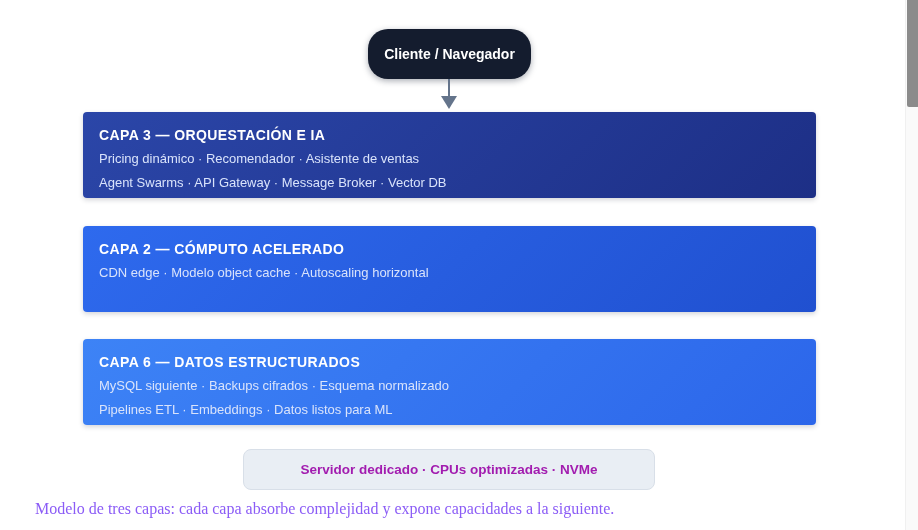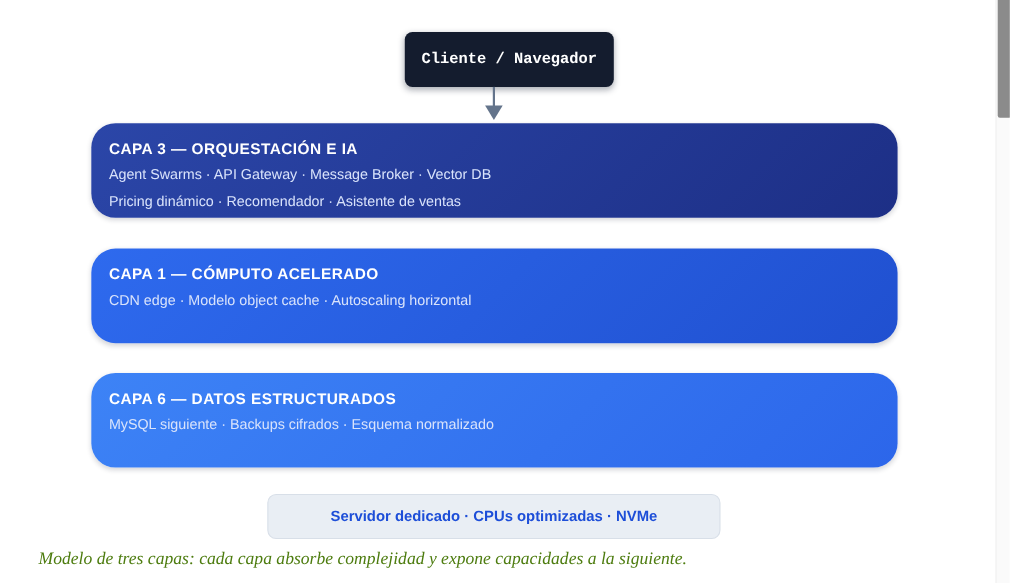--- a/index.html
+++ b/index.html
@@ -2,62 +2,61 @@
 <html><head>
 <meta charset="utf-8">
 <style>
   html, body { margin:0; padding:0; }
   body {
     width:918px; height:530px; background:#ffffff;
     font-family:"Liberation Sans", sans-serif;
     position:relative; overflow:hidden;
   }
   .client-box {
-    position:absolute; left:368px; top:29px; width:190px; height:50px;
-    background:#141c2e; border-radius:7px;
+    position:absolute; left:368px; top:29px; width:163px; height:50px;
+    background:#141c2e; border-radius:20px;
     display:flex; align-items:center; justify-content:center;
     color:#ffffff; font-weight:bold; font-size:14px;
     box-shadow:0 2px 6px rgba(15,23,42,0.35);
-    font-family:Liberation Mono, monospace;
   }
   .arrow-line {
     position:absolute; left:448px; top:79px; width:2px; height:19px;
     background:#64748b;
   }
   .arrow-head {
     position:absolute; left:441px; top:96px; width:0; height:0;
     border-left:8px solid transparent; border-right:8px solid transparent;
     border-top:13px solid #64748b;
   }
   .layer {
     position:absolute; left:83px; width:733px; height:86px;
-    border-radius:22px; box-sizing:border-box; padding:14px 16px 0 16px;
+    border-radius:4px; box-sizing:border-box; padding:14px 16px 0 16px;
     color:#ffffff; box-shadow:0 2px 5px rgba(15,23,42,0.18);
   }
   .layer-3 { top:112px; background:linear-gradient(135deg,#2b46a8 0%,#1d2f86 100%); }
   .layer-2 { top:226px; background:linear-gradient(135deg,#2e6aee 0%,#2050d0 100%); }
   .layer-1 { top:339px; background:linear-gradient(135deg,#3d83f6 0%,#2c66ea 100%); }
   .layer-title {
     font-weight:bold; font-size:14px; letter-spacing:0.4px;
     line-height:18px; margin:0 0 6px 0; color:#ffffff;
   }
   .layer-line {
     font-size:13px; line-height:18px; margin-top:6px; color:#d9e3fb;
   }
   .base-box {
     position:absolute; left:243px; top:449px; width:412px; height:41px;
     background:#e9eef4; border:1px solid #d8dfe8; border-radius:8px;
     box-sizing:border-box;
     display:flex; align-items:center; justify-content:center;
-    font-weight:bold; font-size:13.5px; color:#1d4ed8;
+    font-weight:bold; font-size:13.5px; color:#a21caf;
   }
   .caption {
     position:absolute; left:35px; top:500px;
-    font-family:"Liberation Serif", serif; font-style:italic;
-    font-size:16px; color:#4d7c0f; white-space:nowrap;
+    font-family:"Liberation Serif", serif; 
+    font-size:16px; color:#8b5cf6; white-space:nowrap;
   }
   .scrollbar-track {
     position:absolute; right:0; top:0; width:13px; height:530px;
     background:#fafafa; border-left:1px solid #f0f0f0; box-sizing:border-box;
   }
   .scrollbar-thumb {
     position:absolute; left:1px; top:0; width:12px; height:107px;
     background:#8b8b8b; border-radius:0 0 2px 2px;
   }
 </style>
@@ -66,32 +65,33 @@
 
 <div class="client-box">
   <span>Cliente / Navegador</span>
 </div>
 
 <div class="arrow-line"></div>
 <div class="arrow-head"></div>
 
 <div class="layer layer-3">
   <div class="layer-title">CAPA 3 — ORQUESTACIÓN E IA</div>
+  <div class="layer-line">Pricing dinámico · Recomendador · Asistente de ventas</div>
   <div class="layer-line">Agent Swarms · API Gateway · Message Broker · Vector DB</div>
-  <div class="layer-line">Pricing dinámico · Recomendador · Asistente de ventas</div>
 </div>
 
 <div class="layer layer-2">
-  <div class="layer-title">CAPA 1 — CÓMPUTO ACELERADO</div>
+  <div class="layer-title">CAPA 2 — CÓMPUTO ACELERADO</div>
   <div class="layer-line">CDN edge · Modelo object cache · Autoscaling horizontal</div>
 </div>
 
 <div class="layer layer-1">
   <div class="layer-title">CAPA 6 — DATOS ESTRUCTURADOS</div>
   <div class="layer-line">MySQL siguiente · Backups cifrados · Esquema normalizado</div>
+  <div class="layer-line">Pipelines ETL · Embeddings · Datos listos para ML</div>
 </div>
 
 <div class="base-box">
   <span>Servidor dedicado · CPUs optimizadas · NVMe</span>
 </div>
 
 <div class="caption">Modelo de tres capas: cada capa absorbe complejidad y expone capacidades a la siguiente.</div>
 
 <div class="scrollbar-track">
   <div class="scrollbar-thumb"></div>

